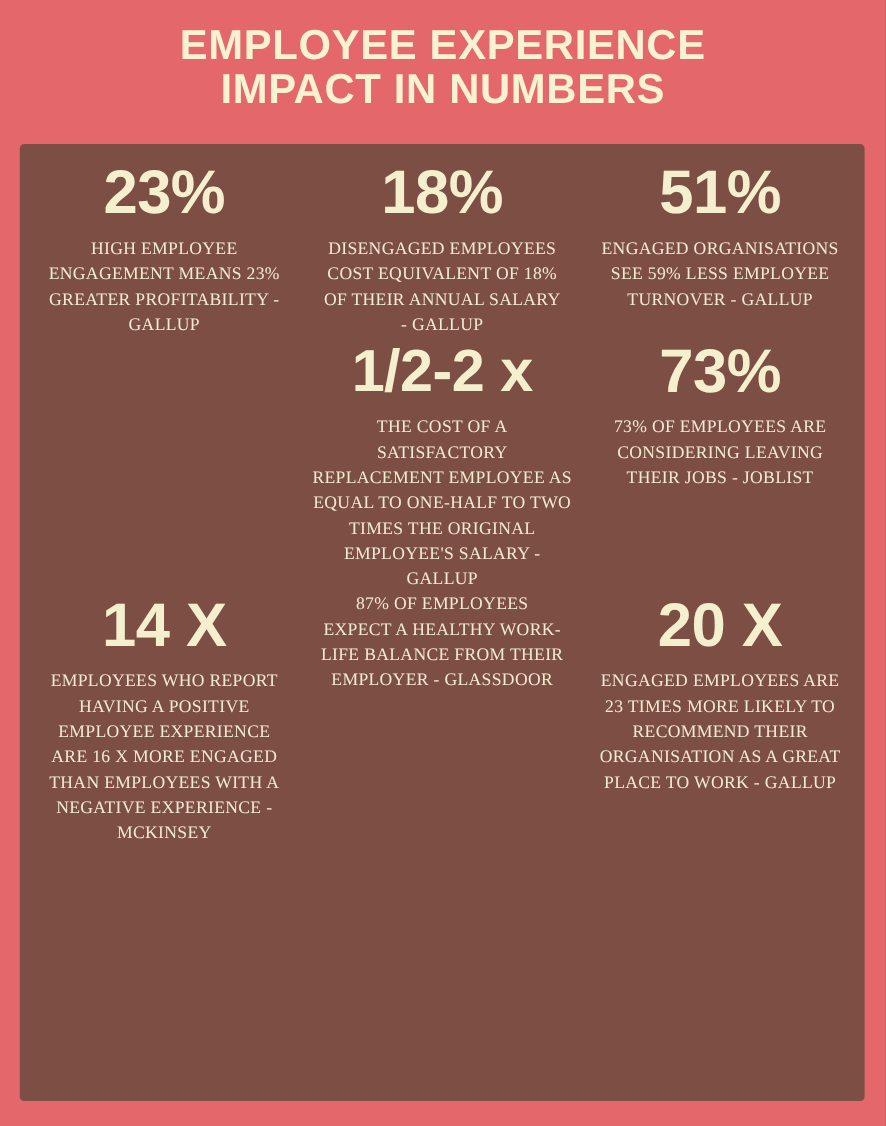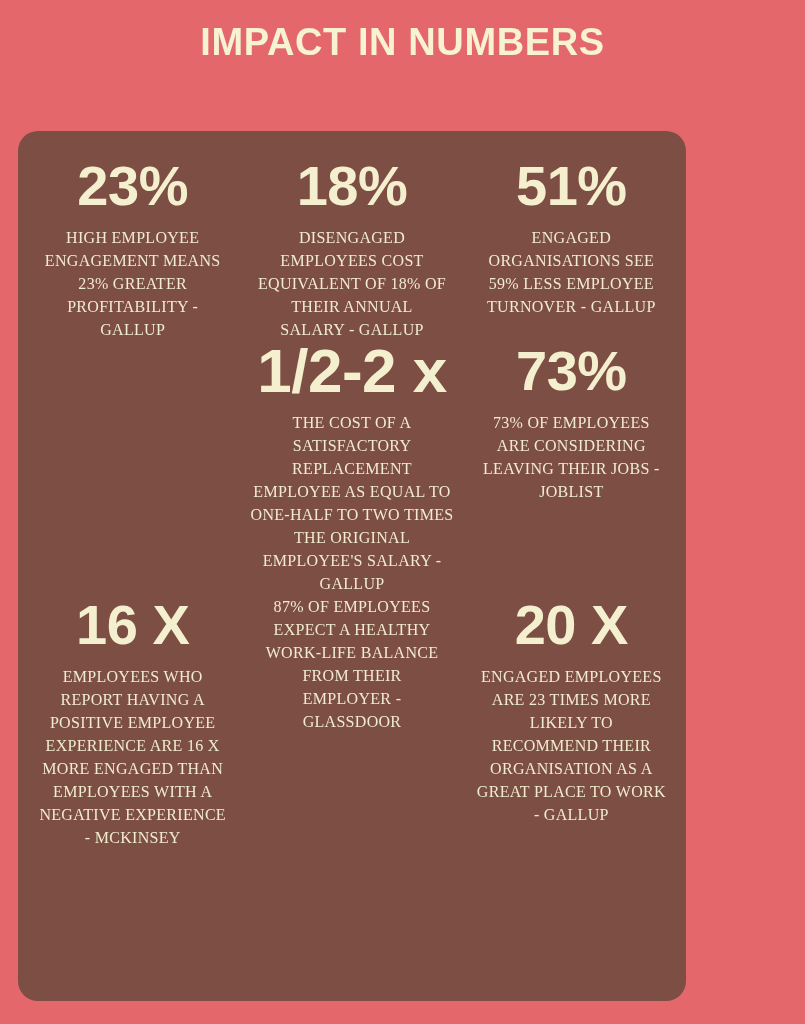--- a/index.html
+++ b/index.html
@@ -40,26 +40,26 @@
     color: #f6f2d2;
     text-transform: uppercase;
     white-space: nowrap;
   }
 
   
   .card {
     position: absolute;
     left: 18px;
     top: 131px;
-    width: 668px;
+    width: 768px;
     height: 870px;
     background: #7d4e43;
-    border-radius: 20px;
+    border-radius: 4px;
     box-sizing: border-box;
-    padding: 25px 8px 10px 8px;
+    padding: 14px 8px 10px 8px;
   }
 
   .grid {
     display: grid;
     grid-template-columns: 1fr 1fr 1fr;
     grid-template-rows: auto auto auto;
     width: 100%;
     column-gap: 6px;
   }
 
@@ -86,29 +86,30 @@
     font-family: "Liberation Serif", serif;
     font-size: 16px;
     line-height: 23px;
     letter-spacing: 0.3px;
     color: #f0ecd0;
     text-transform: uppercase;
     margin: 0;
   }
 
   
-  .cell-wide .stat-number { font-size: 62px; }
+  .cell-wide .stat-number { font-size: 54px; }
   .cell-wide { padding: 0 4px; }
 </style>
 </head>
 <body>
 
 <div class="poster">
 
   <div class="title-block">
+    <span class="title-line">EMPLOYEE EXPERIENCE</span>
     <span class="title-line">IMPACT IN NUMBERS</span>
   </div>
 
   <div class="card">
     <div class="grid">
 
       <div class="cell row1">
         <span class="stat-number">23%</span>
         <span class="stat-desc">HIGH EMPLOYEE ENGAGEMENT MEANS 23% GREATER PROFITABILITY - GALLUP</span>
       </div>
@@ -126,21 +127,21 @@
       <div class="cell row2 cell-wide">
         <span class="stat-number">1/2-2 x</span>
         <span class="stat-desc">THE COST OF A SATISFACTORY REPLACEMENT EMPLOYEE AS EQUAL TO ONE-HALF TO TWO TIMES THE ORIGINAL EMPLOYEE'S SALARY - GALLUP</span>
       </div>
       <div class="cell row2">
         <span class="stat-number">73%</span>
         <span class="stat-desc">73% OF EMPLOYEES ARE CONSIDERING LEAVING THEIR JOBS - JOBLIST</span>
       </div>
 
       <div class="cell row3">
-        <span class="stat-number">16 X</span>
+        <span class="stat-number">14 X</span>
         <span class="stat-desc">EMPLOYEES WHO REPORT HAVING A POSITIVE EMPLOYEE EXPERIENCE ARE 16 X MORE ENGAGED THAN EMPLOYEES WITH A NEGATIVE EXPERIENCE - MCKINSEY</span>
       </div>
       <div class="cell row3">
         <span class="stat-desc">87% OF EMPLOYEES EXPECT A HEALTHY WORK-LIFE BALANCE FROM THEIR EMPLOYER - GLASSDOOR</span>
       </div>
       <div class="cell row3">
         <span class="stat-number">20 X</span>
         <span class="stat-desc">ENGAGED EMPLOYEES ARE 23 TIMES MORE LIKELY TO RECOMMEND THEIR ORGANISATION AS A GREAT PLACE TO WORK - GALLUP</span>
       </div>
 

